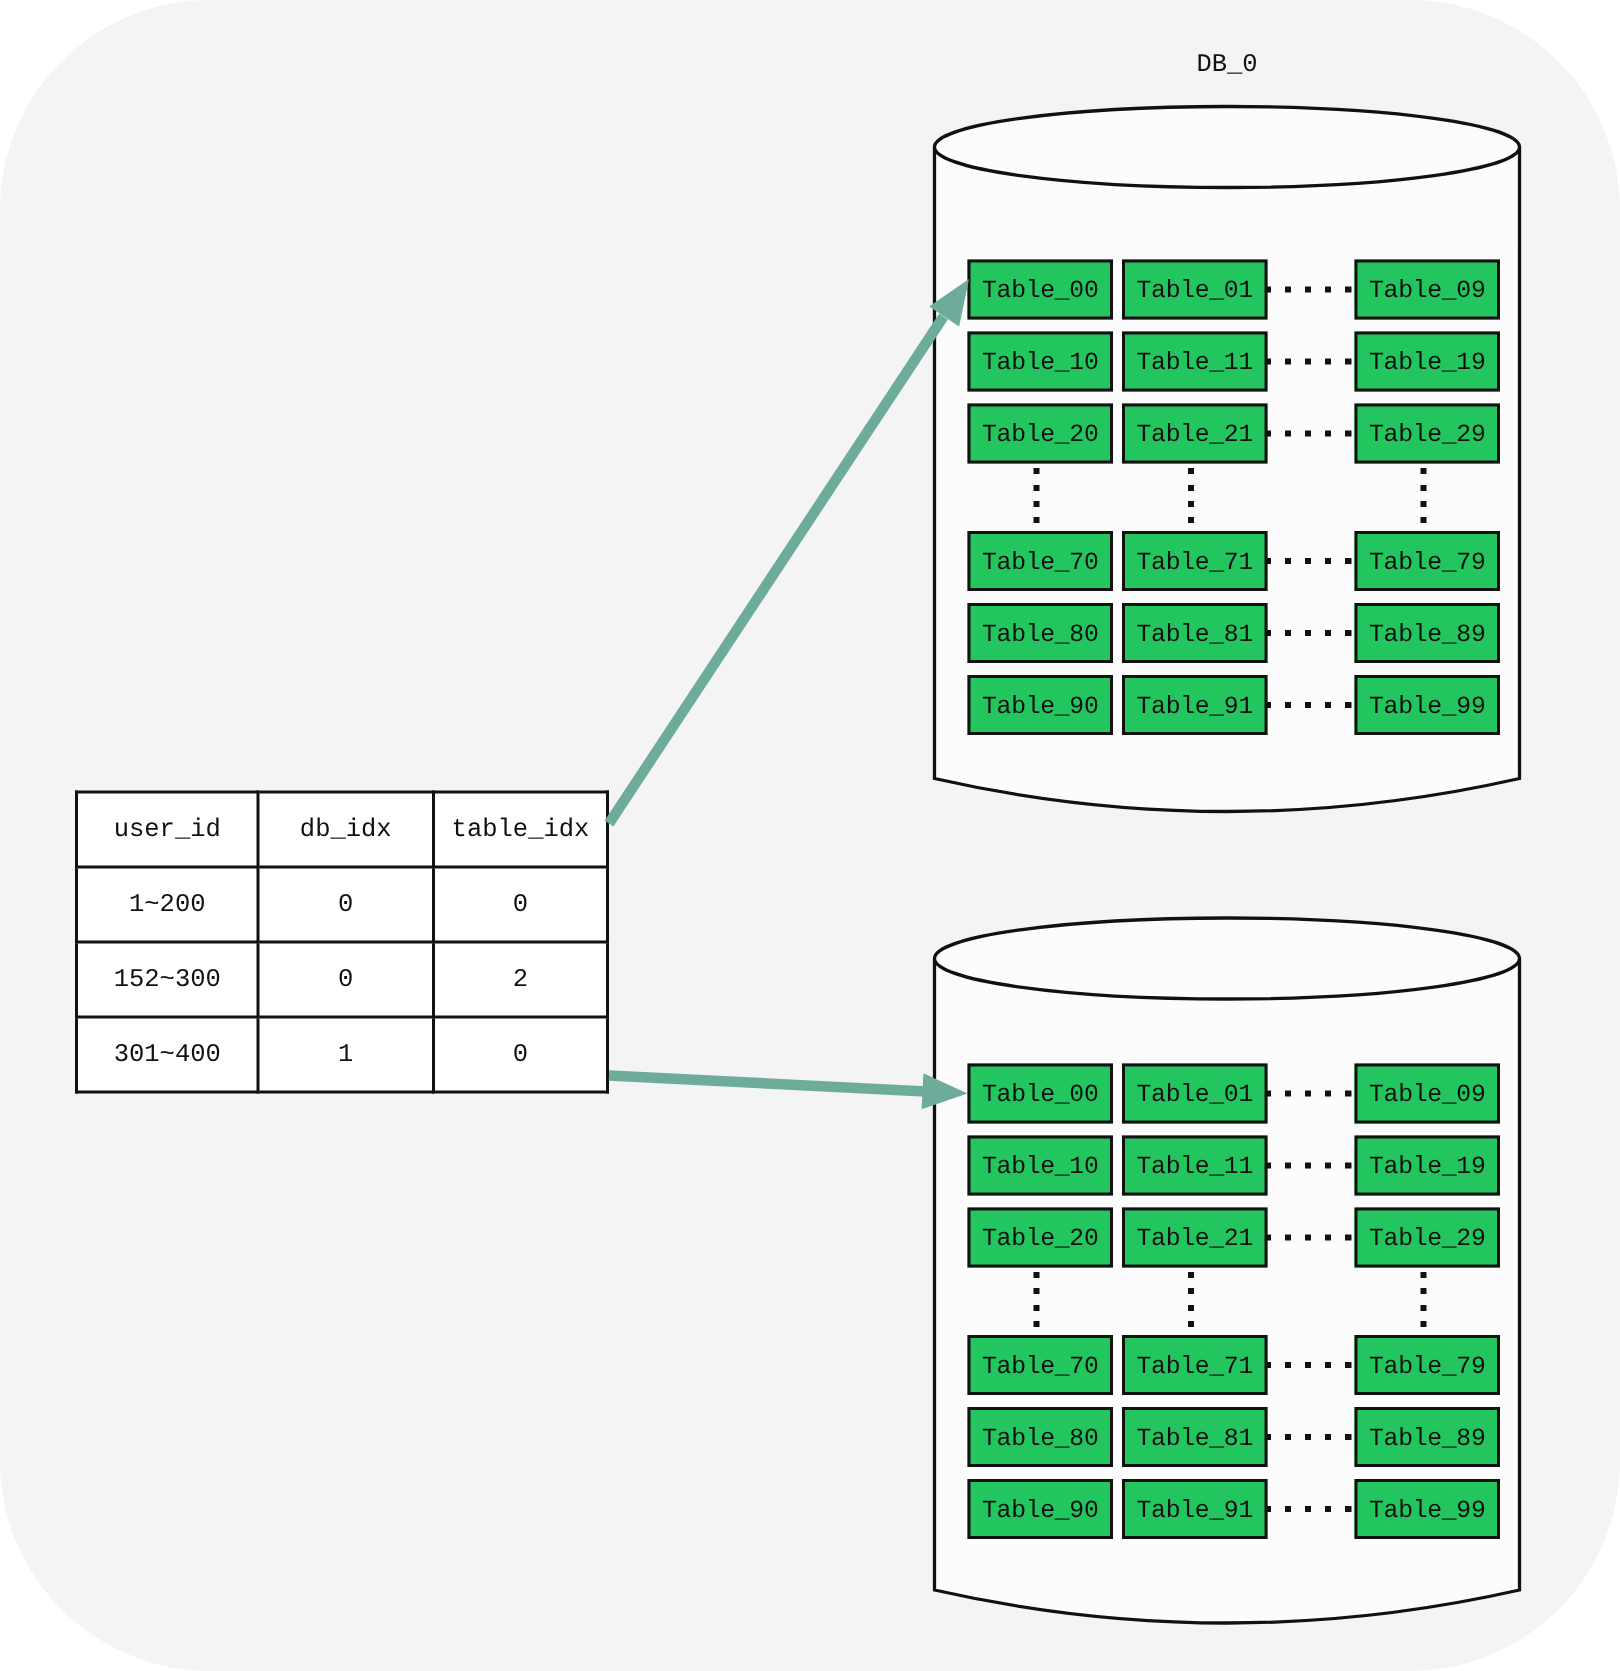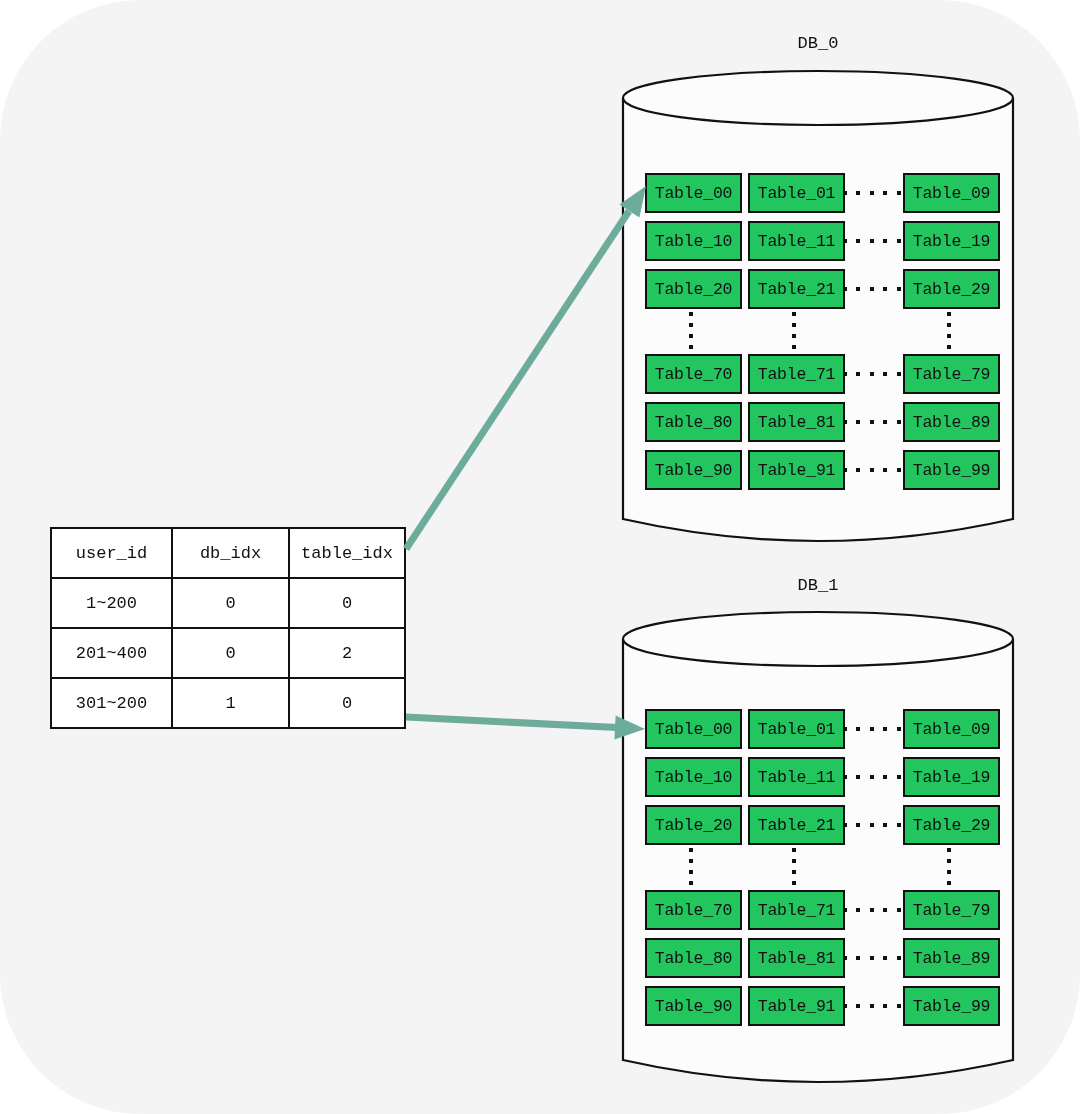--- a/index.html
+++ b/index.html
@@ -50,21 +50,20 @@
 
 <div class="stage">
   <div class="canvas"></div>
 
   <div class="db-label" id="label-db0">DB_0</div>
   <svg class="cyl" id="cyl-db0" viewBox="0 0 396 478">
     <path d="M 3 29 L 3 450 Q 198 494 393 450 L 393 29" fill="#fcfcfc" stroke="#111" stroke-width="2.2"></path>
     <ellipse cx="198" cy="29" rx="195" ry="27" fill="#fcfcfc" stroke="#111" stroke-width="2.2"></ellipse>
   </svg>
 
-  <div class="db-label" id="label-db1">DB_1</div>
   <svg class="cyl" id="cyl-db1" viewBox="0 0 396 478">
     <path d="M 3 29 L 3 450 Q 198 494 393 450 L 393 29" fill="#fcfcfc" stroke="#111" stroke-width="2.2"></path>
     <ellipse cx="198" cy="29" rx="195" ry="27" fill="#fcfcfc" stroke="#111" stroke-width="2.2"></ellipse>
   </svg>
 
   <div class="tbox" style="left:645px;top:173px">Table_00</div>
   <div class="tbox" style="left:748px;top:173px">Table_01</div>
   <div class="tbox" style="left:903px;top:173px">Table_09</div>
   <div class="tbox" style="left:645px;top:221px">Table_10</div>
   <div class="tbox" style="left:748px;top:221px">Table_11</div>
@@ -129,26 +128,26 @@
       <th class="c0">user_id</th>
       <th class="c1">db_idx</th>
       <th class="c2">table_idx</th>
     </tr>
     <tr>
       <td>1~200</td>
       <td>0</td>
       <td>0</td>
     </tr>
     <tr>
-      <td>201~400</td>
+      <td>152~300</td>
       <td>0</td>
       <td>2</td>
     </tr>
     <tr>
-      <td>301~200</td>
+      <td>301~400</td>
       <td>1</td>
       <td>0</td>
     </tr>
   </tbody>
     </table>
 
   <svg class="arrows" width="1080" height="1114" viewBox="0 0 1080 1114">
     <g>
       <line x1="406" y1="549" x2="629" y2="211" stroke="#6dac9a" stroke-width="7"></line>
       <polygon points="646,186 639.4,217.6 619.4,204.4" fill="#6dac9a"></polygon>

